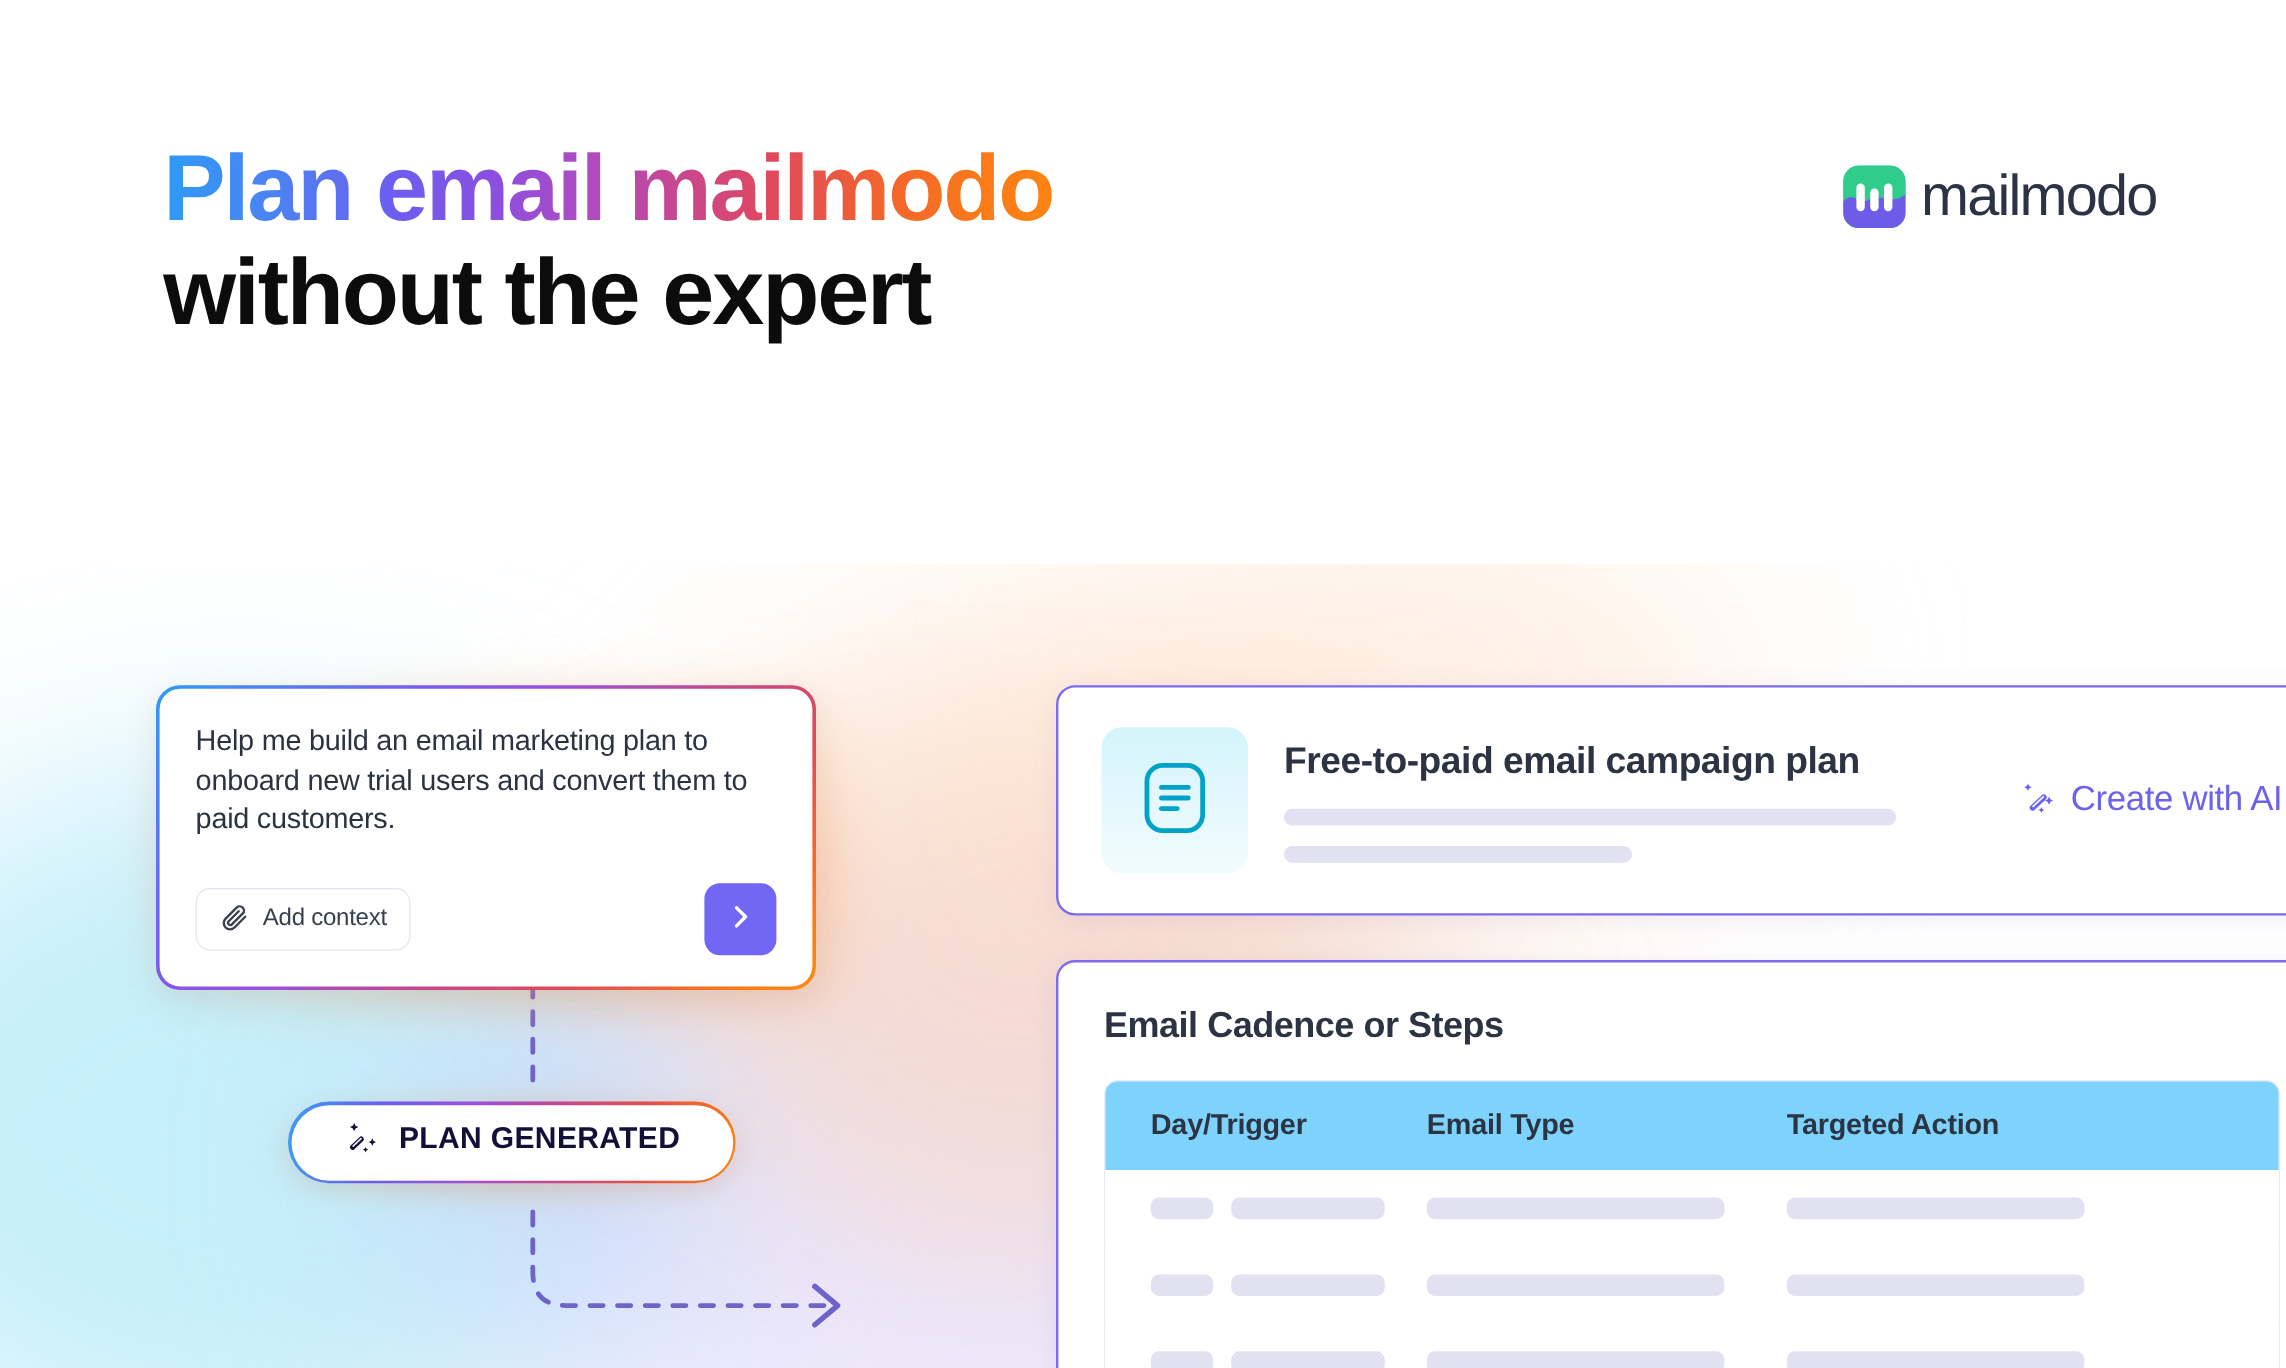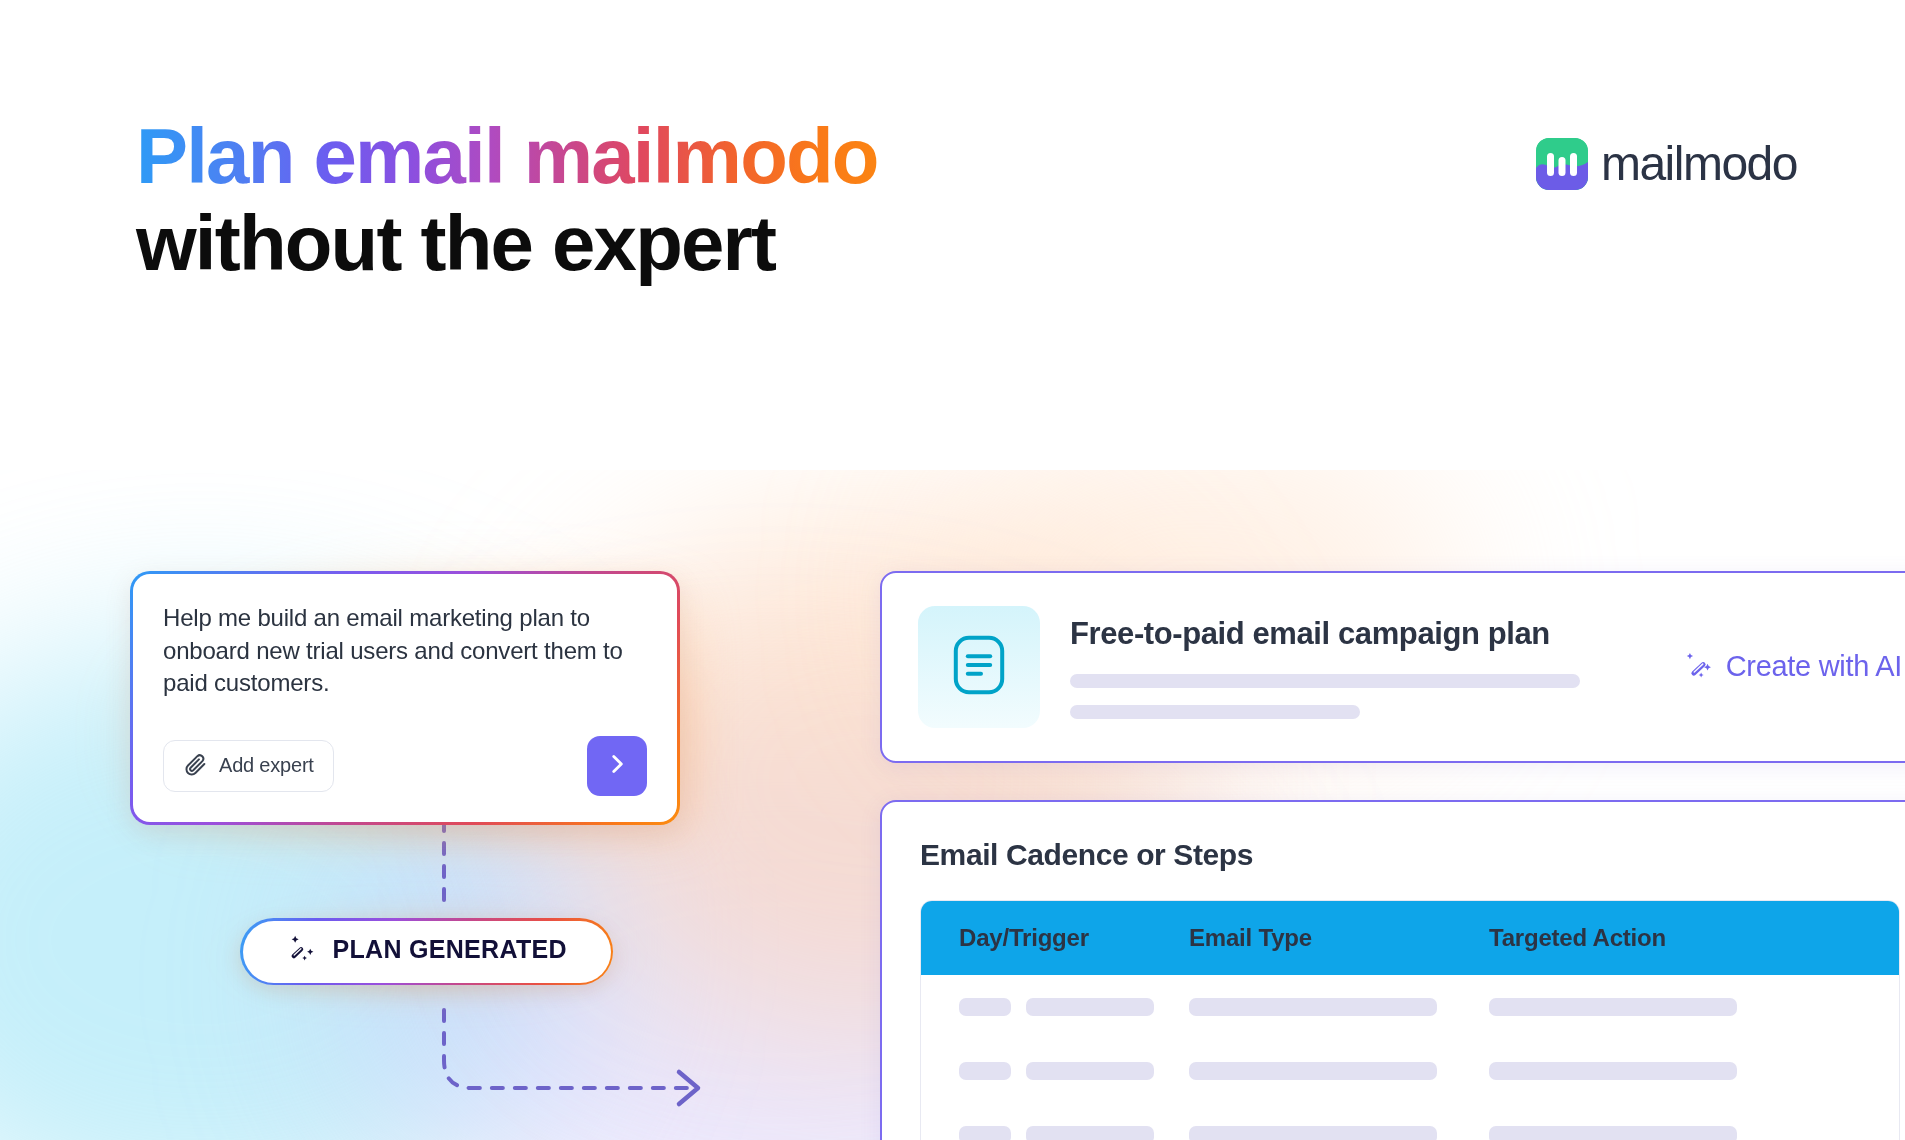--- a/index.html
+++ b/index.html
@@ -120,21 +120,21 @@
   }
   #create-ai-label { font-size:29px; color:#6c63ec; letter-spacing:-.3px; }
 
   #cadence-card { left:0; top:800px; width:1060px; height:400px; padding:36px 38px 0 38px; }
   #cadence-title { font-size:30px; font-weight:700; color:#2c3444; letter-spacing:-.4px; }
 
   #cadence-table {
     margin-top:28px; border:1.5px solid #e8e9f2; border-radius:12px;
     overflow:hidden; background:#fff;
   }
-  #cadence-thead { display:flex; background:#0ea5e9; padding:23px 0; }
+  #cadence-thead { display:flex; background:#7dd3fc; padding:23px 0; }
   .th { font-size:24px; font-weight:700; color:#2c3444; letter-spacing:-.2px; }
   .col-1 { flex:0 0 268px; padding-left:38px; }
   .col-2 { flex:0 0 300px; }
   .col-3 { flex:1 1 auto; }
   .trow { display:flex; align-items:center; height:64px; background:#fff; }
   .cell { display:flex; align-items:center; gap:15px; }
   .s-sm { width:52px; height:18px; }
   .s-md { width:128px; height:18px; }
   .s-lg { width:248px; height:18px; }
 </style>
@@ -186,21 +186,21 @@
       <div id="prompt-text">Help me build an email marketing plan to onboard new trial users and convert them to paid customers.</div>
 
       <div id="prompt-actions">
 
         <button id="add-context-btn">
           <span>
             <svg width="25" height="25" viewBox="0 0 24 24" fill="none" stroke="#39414f" stroke-width="1.9" stroke-linecap="round" stroke-linejoin="round">
               <path d="M20.5 11.5l-8.6 8.6a5 5 0 01-7.1-7.1l9-9a3.4 3.4 0 014.8 4.8l-9 9a1.8 1.8 0 01-2.5-2.5l8.2-8.2"></path>
             </svg>
           </span>
-          <span id="add-context-label">Add expert</span>
+          <span id="add-context-label">Add context</span>
         </button>
 
         <button id="send-btn">
           <span>
             <svg width="26" height="26" viewBox="0 0 24 24" fill="none" stroke="#ffffff" stroke-width="2.6" stroke-linecap="round" stroke-linejoin="round">
               <path d="M9 5l7 7-7 7"></path>
             </svg>
           </span>
         </button>
 

